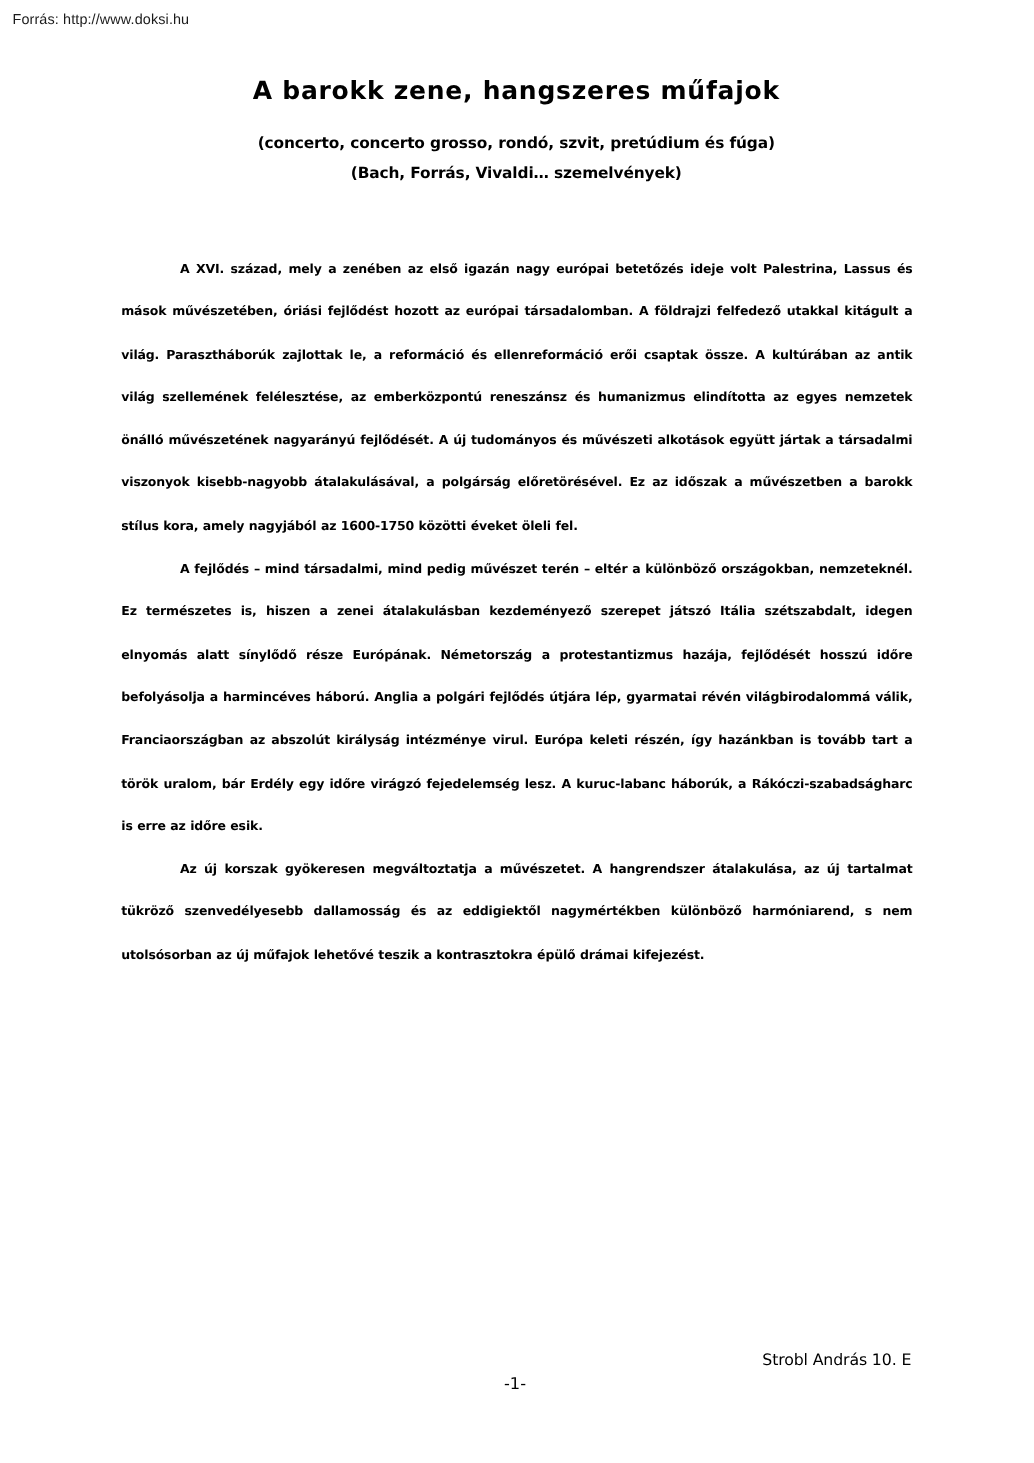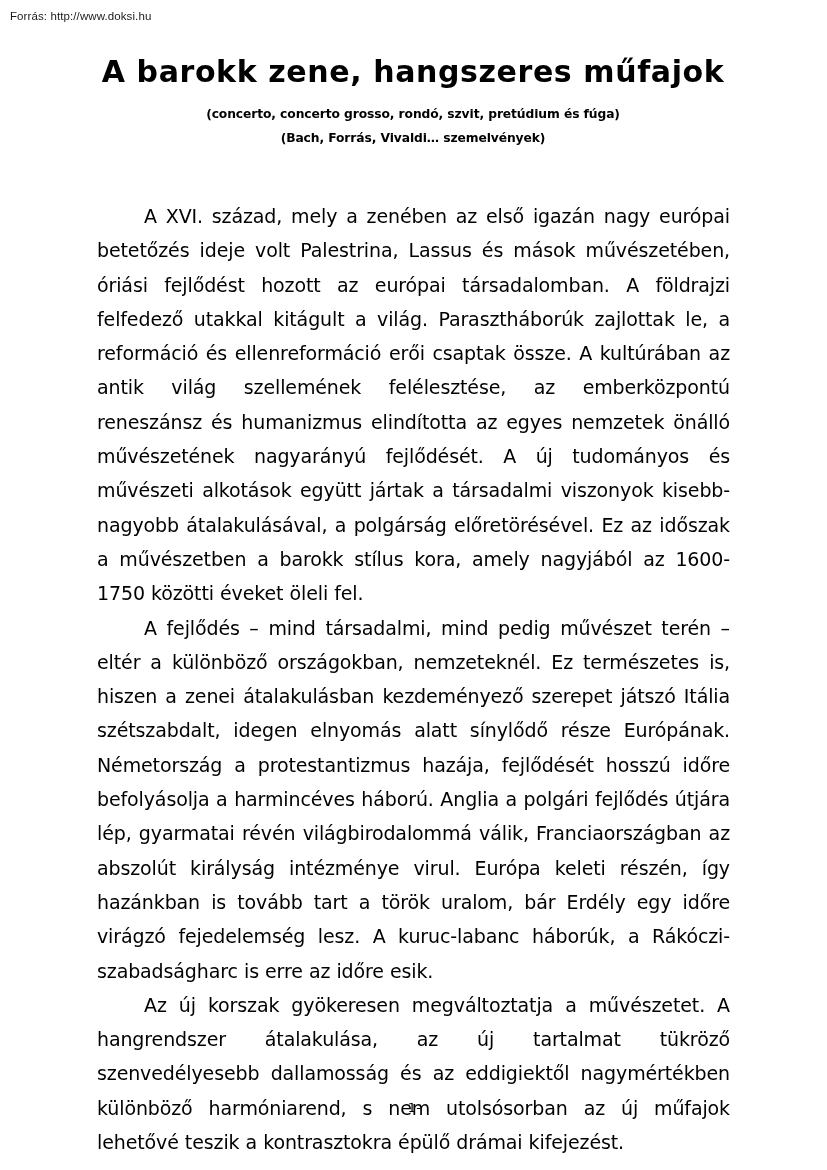--- a/index.html
+++ b/index.html
@@ -42,21 +42,21 @@
   
   .title-block {
     position: absolute;
     left: 97px;
     top: 56px;
     width: 632px;
     text-align: center;
   }
   .doc-title {
     font-family: "DejaVu Sans", sans-serif;
-    font-size: 30px;
+    font-size: 20px;
     font-weight: bold;
     line-height: 32px;
     letter-spacing: 0.6px;
     margin: 0 0 14px 0;
     color: #000;
   }
   .subtitle {
     font-family: "DejaVu Sans", sans-serif;
     font-size: 12.3px;
     font-weight: bold;
@@ -69,28 +69,29 @@
   
   .body-copy {
     position: absolute;
     left: 97px;
     top: 199px;
     width: 633px;
   }
   .para {
     margin: 0;
     font-family: "DejaVu Sans", sans-serif;
-    font-size: 19px;
+    font-size: 10px;
     line-height: 34.3px;
     text-align: justify;
     text-justify: inter-word;
     text-indent: 47px;
     color: #000;
     letter-spacing: -0.12px;
     word-spacing: 0.2px;
+    font-weight: bold;
   }
   .para + .para {
     margin-top: 0;
   }
 
   
   .footer-author {
     position: absolute;
     left: 97px;
     top: 1080px;
@@ -129,16 +130,17 @@
     <p class="subtitle">(concerto, concerto grosso, rondó, szvit, pretúdium és fúga)</p>
     <p class="subtitle">(Bach, Forrás, Vivaldi… szemelvények)</p>
   </div>
 
   <div class="body-copy">
     <p class="para">A XVI. század, mely a zenében az első igazán nagy európai betetőzés ideje volt Palestrina, Lassus és mások művészetében, óriási fejlődést hozott az európai társadalomban. A földrajzi felfedező utakkal kitágult a világ. Parasztháborúk zajlottak le, a reformáció és ellenreformáció erői csaptak össze. A kultúrában az antik világ szellemének felélesztése, az emberközpontú reneszánsz és humanizmus elindította az egyes nemzetek önálló művészetének nagyarányú fejlődését. A új tudományos és művészeti alkotások együtt jártak a társadalmi viszonyok kisebb-nagyobb átalakulásával, a polgárság előretörésével. Ez az időszak a művészetben a barokk stílus kora, amely nagyjából az 1600-1750 közötti éveket öleli fel.</p>
     <p class="para">A fejlődés – mind társadalmi, mind pedig művészet terén – eltér a különböző országokban, nemzeteknél. Ez természetes is, hiszen a zenei átalakulásban kezdeményező szerepet játszó Itália szétszabdalt, idegen elnyomás alatt sínylődő része Európának. Németország a protestantizmus hazája, fejlődését hosszú időre befolyásolja a harmincéves háború. Anglia a polgári fejlődés útjára lép, gyarmatai révén világbirodalommá válik, Franciaországban az abszolút királyság intézménye virul. Európa keleti részén, így hazánkban is tovább tart a török uralom, bár Erdély egy időre virágzó fejedelemség lesz. A kuruc-labanc háborúk, a Rákóczi-szabadságharc is erre az időre esik.</p>
     <p class="para">Az új korszak gyökeresen megváltoztatja a művészetet. A hangrendszer átalakulása, az új tartalmat tükröző szenvedélyesebb dallamosság és az eddigiektől nagymértékben különböző harmóniarend, s nem utolsósorban az új műfajok lehetővé teszik a kontrasztokra épülő drámai kifejezést.</p>
   </div>
 
+  <div class="footer-author">Strobl András 10. E</div>
 
   <div class="footer-pagenum">-1-</div>
 
 </div>
 
 </body></html>

